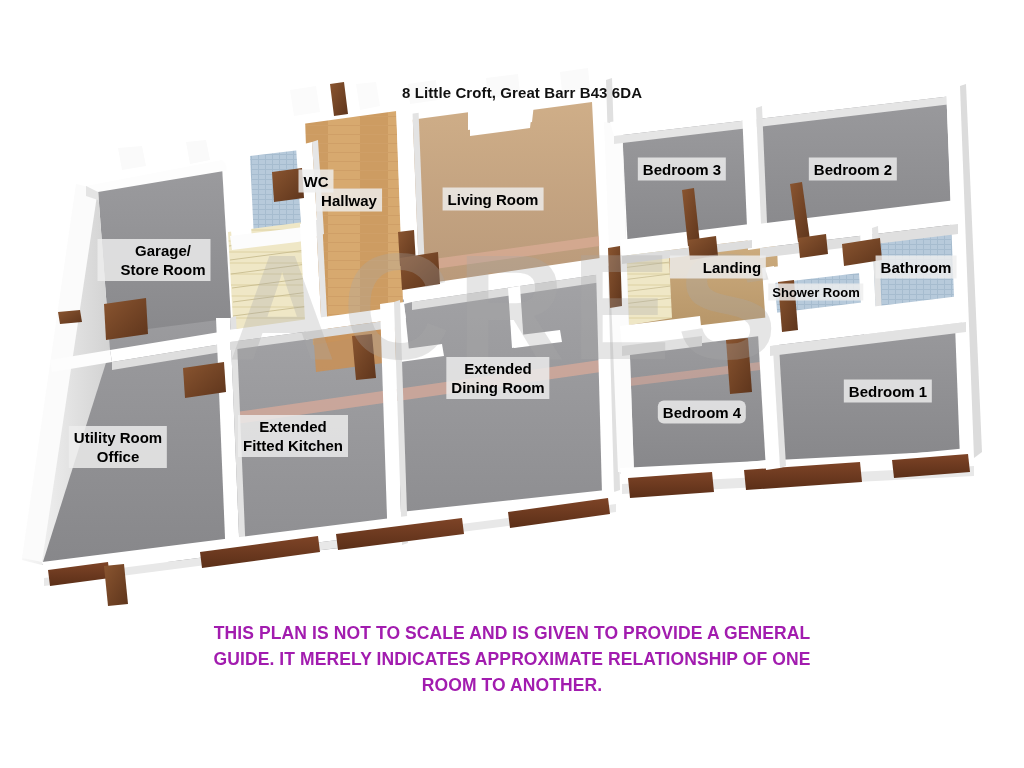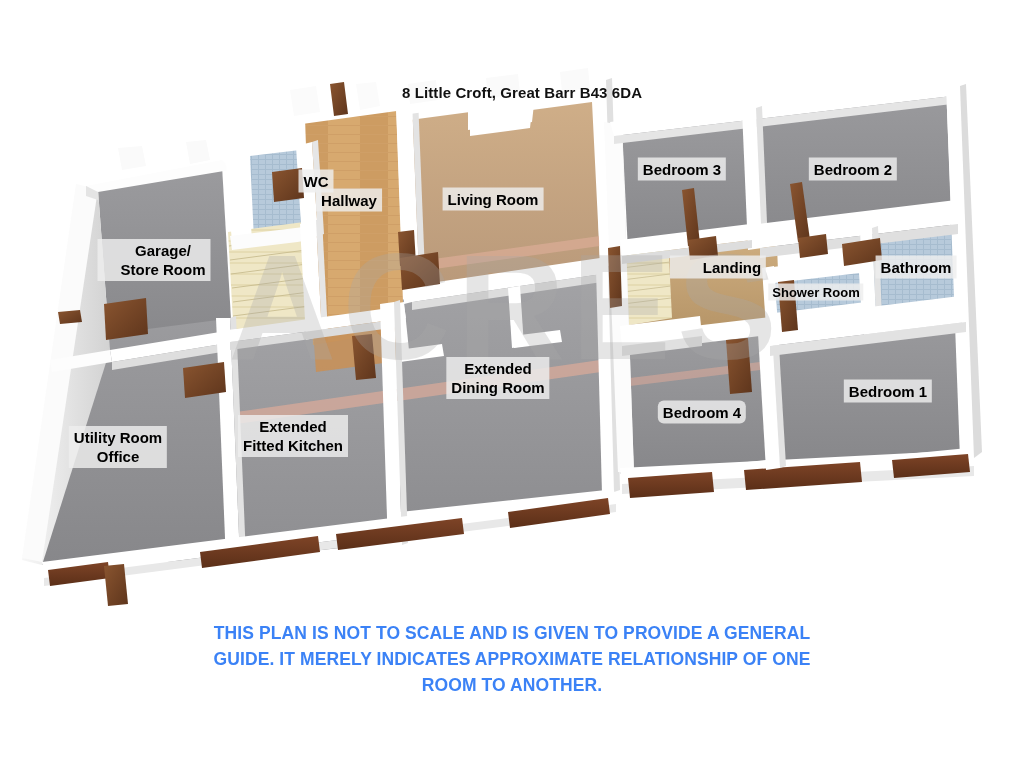--- a/index.html
+++ b/index.html
@@ -15,21 +15,21 @@
   .title{
     position:absolute; left:402px; top:84px;
     font-size:15px; font-weight:bold; color:#111;
     letter-spacing:.1px; white-space:nowrap; z-index:60;
   }
 
   
   .disclaimer{
     position:absolute; left:0; top:620px; width:1024px;
     text-align:center; font-size:17.5px; font-weight:bold;
-    color:#3b82f6; line-height:26px; letter-spacing:.1px; z-index:60;
+    color:#a21caf; line-height:26px; letter-spacing:.1px; z-index:60;
   }
 
   
   .watermark{
     position:absolute; left:228px; top:232px; width:520px; height:150px;
     font-size:150px; font-weight:bold; letter-spacing:6px;
     color:rgba(170,170,170,.30);
     line-height:150px; text-align:center;
     z-index:5; pointer-events:none; user-select:none;
     font-family:Liberation Sans, sans-serif;

